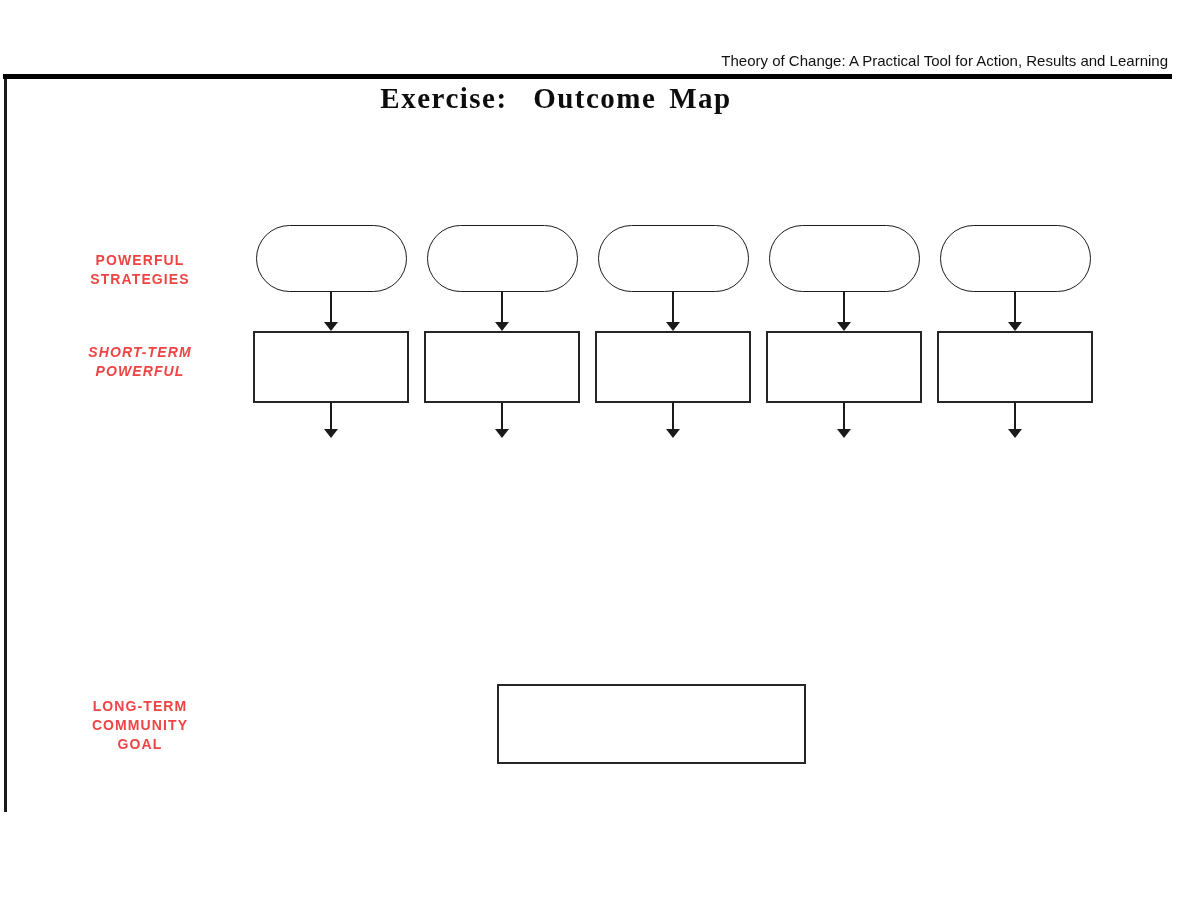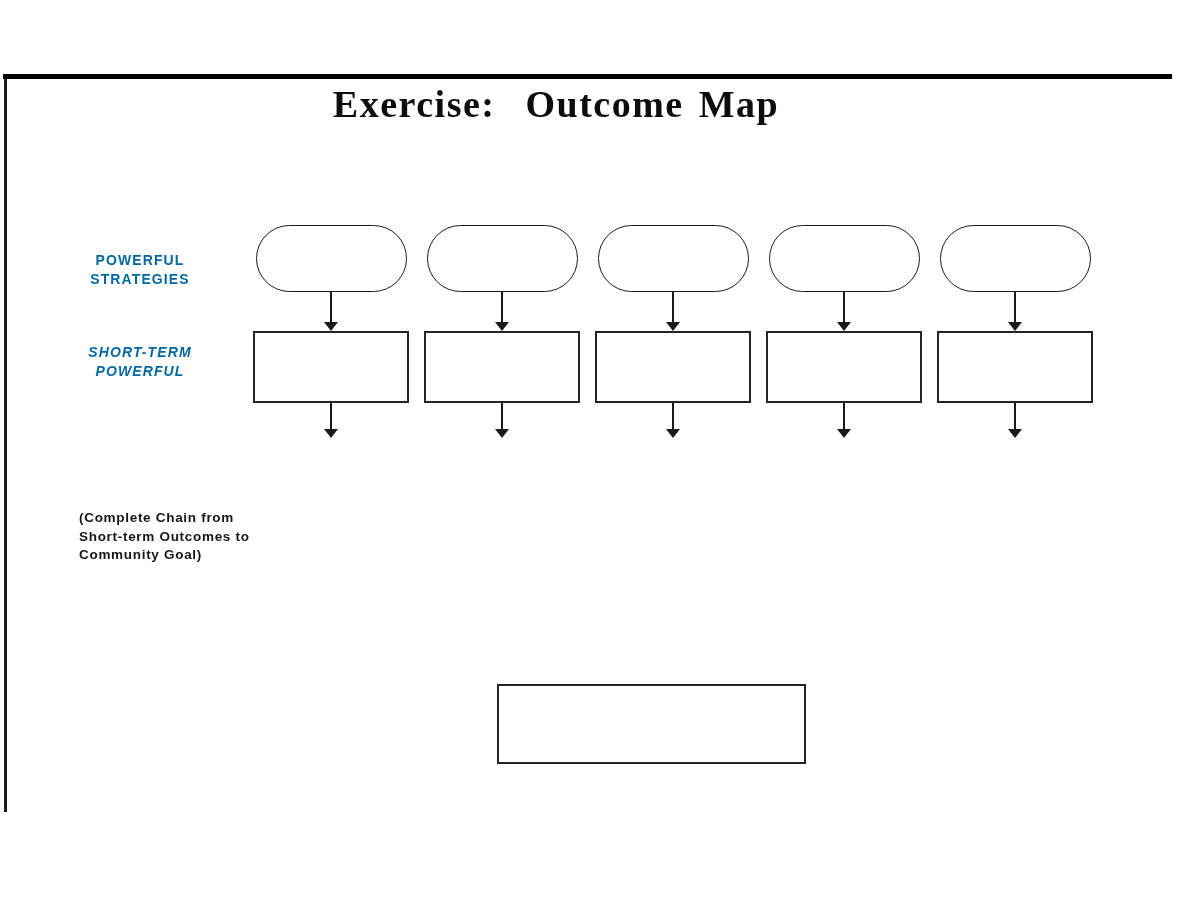--- a/index.html
+++ b/index.html
@@ -45,38 +45,38 @@
   }
 
   .page-title {
     position: absolute;
     top: 82px;
     left: 0;
     width: 1112px;
     text-align: center;
     font-family: "Liberation Serif", serif;
     font-weight: bold;
-    font-size: 38px;
+    font-size: 29px;
     letter-spacing: 1.5px;
     word-spacing: 4px;
     color: #0d0d0d;
     white-space: pre;
   }
 
   
   .row-label {
     position: absolute;
     left: 60px;
     width: 160px;
     text-align: center;
     font-weight: bold;
     font-size: 14px;
     line-height: 19px;
     letter-spacing: 1.1px;
-    color: #0369a1;
+    color: #ef4444;
   }
   .row-label.strategies { top: 251px; }
   .row-label.outcomes   { top: 343px; font-style: italic; }
   .row-label.goal       { top: 697px; }
 
   .chain-note {
     position: absolute;
     left: 79px;
     top: 509px;
     width: 220px;
@@ -141,42 +141,43 @@
     height: 80px;
     border: 2px solid #252525;
     background: #ffffff;
   }
 </style>
 </head>
 <body>
 
 <div class="page">
 
+  <div class="doc-header">Theory of Change: A Practical Tool for Action, Results and Learning</div>
 
   <div class="top-rule"></div>
   <div class="left-rule"></div>
 
   <div class="page-title">Exercise:  Outcome Map</div>
 
   <div class="row-label strategies">
     <div>POWERFUL</div>
     <div>STRATEGIES</div>
   </div>
 
   <div class="row-label outcomes">
     <div>SHORT-TERM</div>
     <div>POWERFUL</div>
   </div>
 
-  <div class="chain-note">
-    <div>(Complete Chain from</div>
-    <div>Short-term Outcomes to</div>
-    <div>Community Goal)</div>
+
+  <div class="row-label goal">
+    <div>LONG-TERM</div>
+    <div>COMMUNITY</div>
+    <div>GOAL</div>
   </div>
-
 
   <div class="columns">
     <div class="column">
       <div class="pill"></div>
       <div class="stem s1"></div>
       <div class="head"></div>
       <div class="outcome-box"></div>
       <div class="stem s2"></div>
       <div class="head"></div>
     </div>

